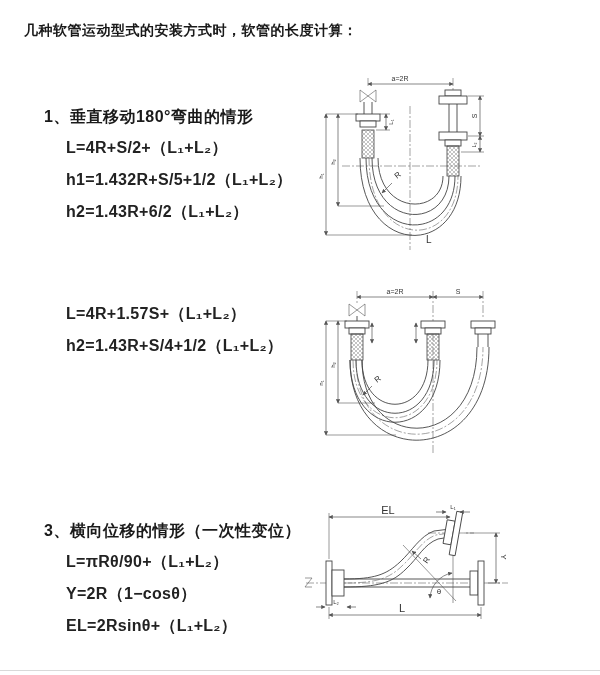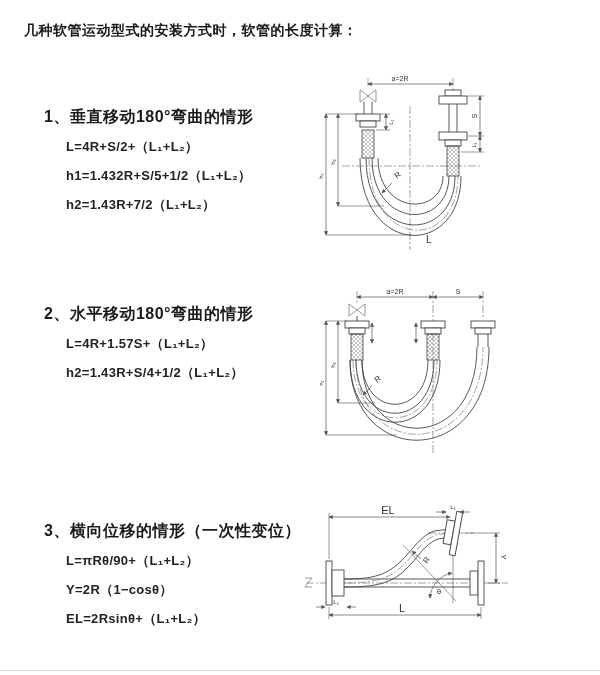--- a/index.html
+++ b/index.html
@@ -1,21 +1,21 @@
 <!DOCTYPE html>
 <html><head>
 <meta charset="utf-8">
 <style>
   html,body{margin:0;padding:0;background:#fff;}
   body{width:600px;height:675px;position:relative;overflow:hidden;
        font-family:"Liberation Sans","DejaVu Sans",sans-serif;color:#1a1a1a;}
   .doc-title{position:absolute;left:24px;top:22px;font-size:14px;font-weight:bold;letter-spacing:.5px;}
   .section{position:absolute;left:44px;}
   .section h2{margin:0 0 10px 0;font-size:16px;font-weight:bold;letter-spacing:.5px;}
-  .section p.formula{margin:0 0 11px 0;padding-left:22px;font-size:13px;font-weight:bold;
+  .section p.formula{margin:0 0 11px 0;padding-left:22px;font-size:16px;font-weight:bold;
        color:#222;letter-spacing:.3px;}
   .diagram{position:absolute;}
   svg{display:block;}
   svg text{font-family:"Liberation Sans","DejaVu Sans",sans-serif;fill:#333;}
   .ln{stroke:#444;stroke-width:0.9;fill:none;}
   .thin{stroke:#555;stroke-width:0.6;fill:none;}
   .dim{stroke:#555;stroke-width:0.7;fill:none;}
   .cl{stroke:#666;stroke-width:0.6;fill:none;stroke-dasharray:8 2 2 2;}
   .hatchbox{stroke:#444;stroke-width:0.8;}
   .flange{fill:#fff;stroke:#444;stroke-width:0.9;}
@@ -23,21 +23,21 @@
 </style>
 </head>
 <body>
 
 <div class="doc-title">几种软管运动型式的安装方式时，软管的长度计算：</div>
 
 <div class="section" style="top:107px">
   <h2>1、垂直移动180°弯曲的情形</h2>
   <p class="formula">L=4R+S/2+（L₁+L₂）</p>
   <p class="formula">h1=1.432R+S/5+1/2（L₁+L₂）</p>
-  <p class="formula">h2=1.43R+7/2（L₁+L₂）</p>
+  <p class="formula">h2=1.43R+6/2（L₁+L₂）</p>
 </div>
 
 <div class="diagram" style="left:312px;top:66px">
 <svg width="280" height="194" viewBox="0 0 280 194">
   <defs>
     <marker id="arrA" viewBox="0 0 10 10" refX="9" refY="5" markerWidth="7" markerHeight="6" orient="auto-start-reverse">
       <path d="M0 0 L10 5 L0 10 z" fill="#555"></path>
     </marker>
     <pattern id="hatchA" width="4" height="4" patternUnits="userSpaceOnUse">
       <path d="M0 4 L4 0 M0 0 L4 4" stroke="#888" stroke-width="0.5"></path>
@@ -121,21 +121,20 @@
   <g>
     <line class="dim" x1="80" y1="117" x2="70" y2="127" marker-end="url(#arrA)"></line>
     <text font-size="8" transform="rotate(-38 85 113)" x="85" y="113">R</text>
   </g>
 
   <text x="114" y="177" font-size="10">L</text>
 </svg>
 </div>
 
 <div class="section" style="top:304px">
-  <h2>2、水平移动180°弯曲的情形</h2>
   <p class="formula">L=4R+1.57S+（L₁+L₂）</p>
   <p class="formula">h2=1.43R+S/4+1/2（L₁+L₂）</p>
 </div>
 
 <div class="diagram" style="left:320px;top:283px">
 <svg width="280" height="178" viewBox="0 0 280 178">
   <defs>
     <marker id="arrB" viewBox="0 0 10 10" refX="9" refY="5" markerWidth="7" markerHeight="6" orient="auto-start-reverse">
       <path d="M0 0 L10 5 L0 10 z" fill="#555"></path>
     </marker>

